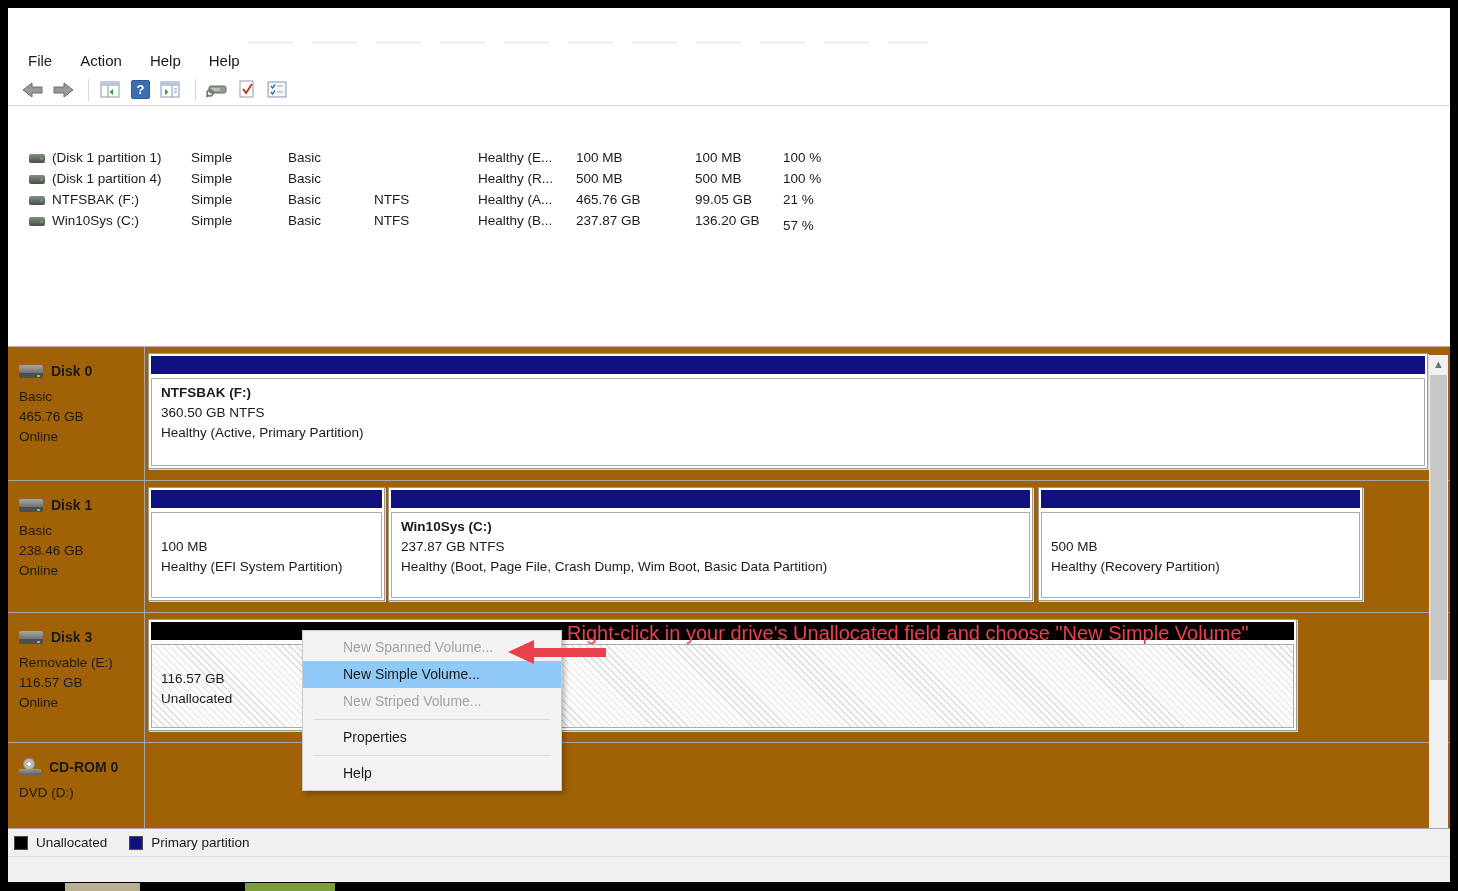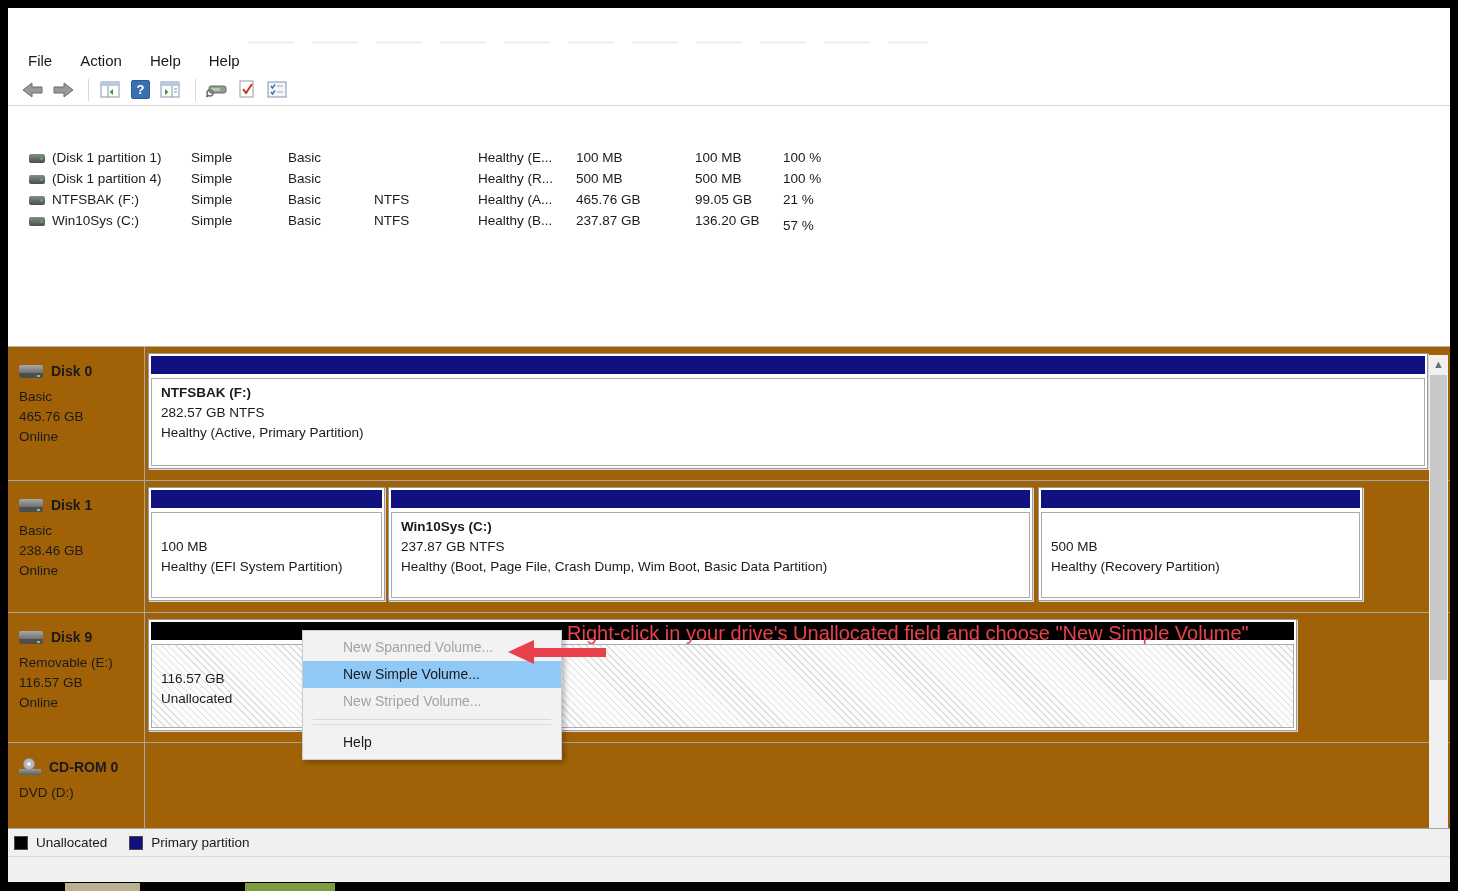--- a/index.html
+++ b/index.html
@@ -232,21 +232,21 @@
               </div>
               <div class="disk-sub">Basic</div>
               <div class="disk-sub">465.76 GB</div>
               <div class="disk-sub">Online</div>
             </div>
             <div class="bar-zone">
               <div class="part-box" style="left: 0px; width: 1280px; height: 116px;">
                 <div class="part-band" style="background: rgb(16, 16, 126);"></div>
                 <div class="part-body">
                   <div class="part-title">NTFSBAK  (F:)</div>
-                  <div class="part-line">282.57 GB NTFS</div>
+                  <div class="part-line">360.50 GB NTFS</div>
                   <div class="part-line">Healthy (Active, Primary Partition)</div>
                 </div>
               </div>
             </div>
           </div>
           <div class="disk-row" style="height: 132px;">
             <div class="disk-label">
               <div class="disk-name-line">
                 <span class="disk-icon">
                   <span class="di-top"></span>
@@ -287,21 +287,21 @@
             </div>
           </div>
           <div class="disk-row" style="height: 130px;">
             <div class="disk-label">
               <div class="disk-name-line">
                 <span class="disk-icon">
                   <span class="di-top"></span>
                   <span class="di-bottom"></span>
                   <span class="di-dot"></span>
                 </span>
-                <span>Disk 9</span>
+                <span>Disk 3</span>
               </div>
               <div class="disk-sub">Removable (E:)</div>
               <div class="disk-sub">116.57 GB</div>
               <div class="disk-sub">Online</div>
             </div>
             <div class="bar-zone">
               <div class="part-box" style="left: 0px; width: 1149px; height: 112px;">
                 <div class="part-band" style="background: rgb(0, 0, 0);"></div>
                 <div class="part-body hatch">
                   <div class="part-title">&nbsp;</div>
@@ -344,20 +344,21 @@
           <span class="legend-label">Primary partition</span>
         </span>
       </div>
     <div class="status-strip"></div>
 
     <div class="context-menu">
         <div class="cm-item disabled">New Spanned Volume...</div>
         <div class="cm-item highlighted">New Simple Volume...</div>
         <div class="cm-item disabled">New Striped Volume...</div>
         <div class="cm-sep"></div>
+        <div class="cm-item">Properties</div>
         <div class="cm-sep"></div>
         <div class="cm-item">Help</div>
       </div>
 
     <div class="annotation-text" style="color: rgb(232, 65, 75);">Right-click in your drive's Unallocated field and choose "New Simple Volume"</div>
     <div class="annotation-arrow">
       <span class="arrow-shaft" style="background: rgb(232, 65, 75);"></span>
       <span class="arrow-head" style="border-right-color: rgb(232, 65, 75);"></span>
     </div>
 

